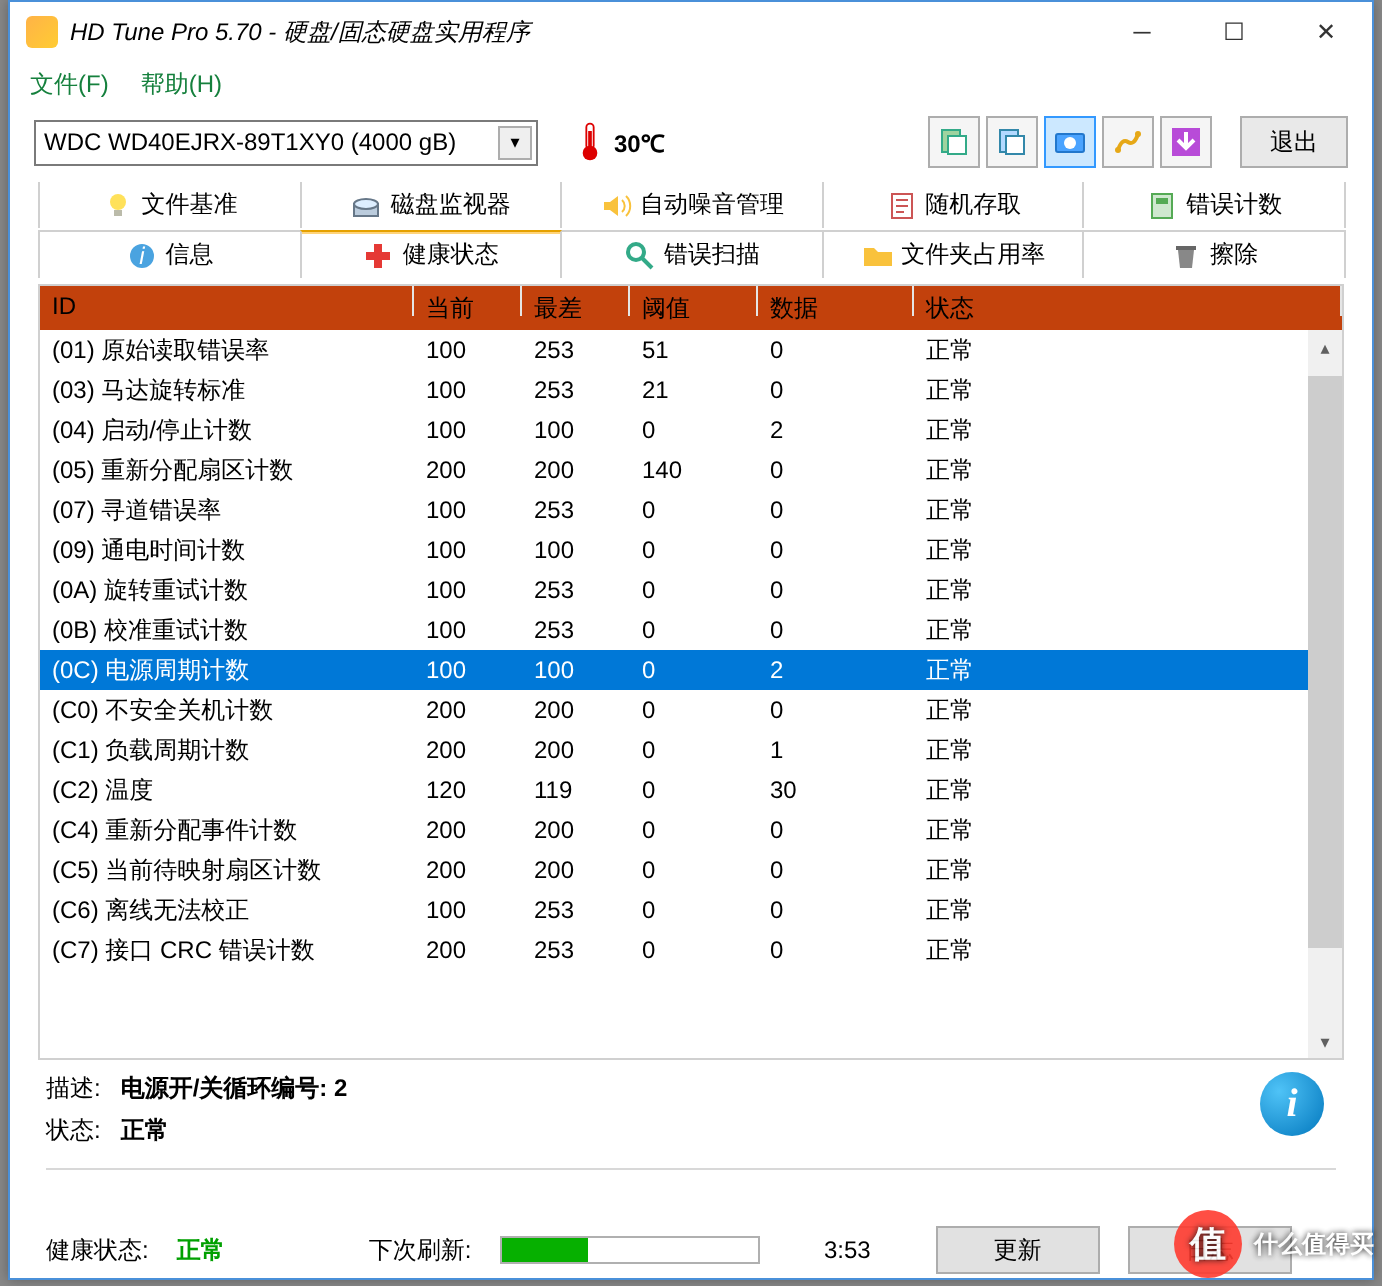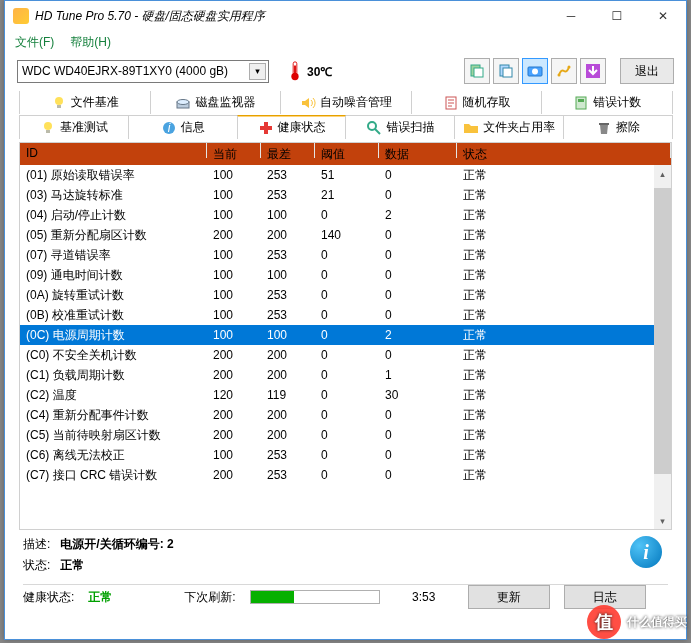--- a/index.html
+++ b/index.html
@@ -34,21 +34,21 @@
 .row { display:flex; height:20px; align-items:center; }
 .row > div { padding:0 6px; overflow:hidden; white-space:nowrap; }
 .row.sel { background:#0078d7; color:#fff; }
 .scrollbar { position:absolute; right:0; top:22px; bottom:0; width:17px; background:#f0f0f0; }
 .sbtn { height:17px; background:#f0f0f0; display:flex; align-items:center; justify-content:center; font-size:9px; color:#606060; }
 .sthumb { position:absolute; top:23px; left:0; right:0; height:286px; background:#cdcdcd; }
 .desc { margin:6px 18px 0 18px; display:flex; gap:10px; height:40px; position:relative; }
 .desc .lbls { display:flex; flex-direction:column; gap:4px; }
 .desc .vals { display:flex; flex-direction:column; gap:4px; font-weight:bold; }
 .infobtn { position:absolute; right:6px; top:0; width:32px; height:32px; border-radius:16px; background:radial-gradient(circle at 30% 30%, #4fc3f7, #0277bd); color:#fff; display:flex; align-items:center; justify-content:center; font-size:20px; font-style:italic; font-weight:bold; font-family:Georgia,serif; }
-.footer { margin:8px 18px; border-top:1px solid #d8d8d8; padding-top:0; display:flex; align-items:center; gap:14px; }
+.footer { margin:8px 18px; border-top:1px solid #d8d8d8; padding-top:28px; display:flex; align-items:center; gap:14px; }
 .footer .hlbl {} .footer .hval { color:#00a000; font-weight:bold; width:74px; }
 .footer .nr { margin-left:8px; }
 .pbar { width:130px; height:14px; border:1px solid #b0b0b0; background:#fff; position:relative; }
 .pbar .fill { position:absolute; left:0; top:0; bottom:0; width:34%; background:#06b000; }
 .btn { width:82px; height:24px; border:1px solid #adadad; background:#e1e1e1; }
 .tab svg, .tbtn svg { width:16px; height:16px; }
 .watermark { position:absolute; right:4px; bottom:4px; display:flex; align-items:center; gap:6px; color:#fff; opacity:.9; font-size:18px; font-weight:bold; text-shadow:0 0 3px #000; }
 .watermark .c { width:34px; height:34px; border-radius:17px; background:#ff3b30; color:#fff; display:flex; align-items:center; justify-content:center; font-size:18px; }
 </style>
 </head>
@@ -153,27 +153,20 @@
           <svg viewBox="0 0 16 16">
             <rect x="3" y="2" width="10" height="12" fill="#cfe8cf" stroke="#5a5"></rect>
             <rect x="5" y="4" width="6" height="3" fill="#5a5"></rect>
           </svg>
           <span>错误计数</span>
         </div>
     </div>
     <div class="tabrow">
       <div class="tab">
           <svg viewBox="0 0 16 16">
-            <circle cx="8" cy="6" r="4" fill="#ffe15a"></circle>
-            <rect x="6" y="10" width="4" height="3" fill="#bba"></rect>
-          </svg>
-          <span>基准测试</span>
-        </div>
-      <div class="tab">
-          <svg viewBox="0 0 16 16">
             <circle cx="8" cy="8" r="6" fill="#4aa3e0"></circle>
             <text x="8" y="12" text-anchor="middle" fill="#fff" font-size="10" font-family="Georgia" font-style="italic">i</text>
           </svg>
           <span>信息</span>
         </div>
       <div class="tab active">
           <svg viewBox="0 0 16 16">
             <path d="M6 2h4v4h4v4h-4v4H6v-4H2V6h4z" fill="#e53935"></path>
           </svg>
           <span>健康状态</span>

